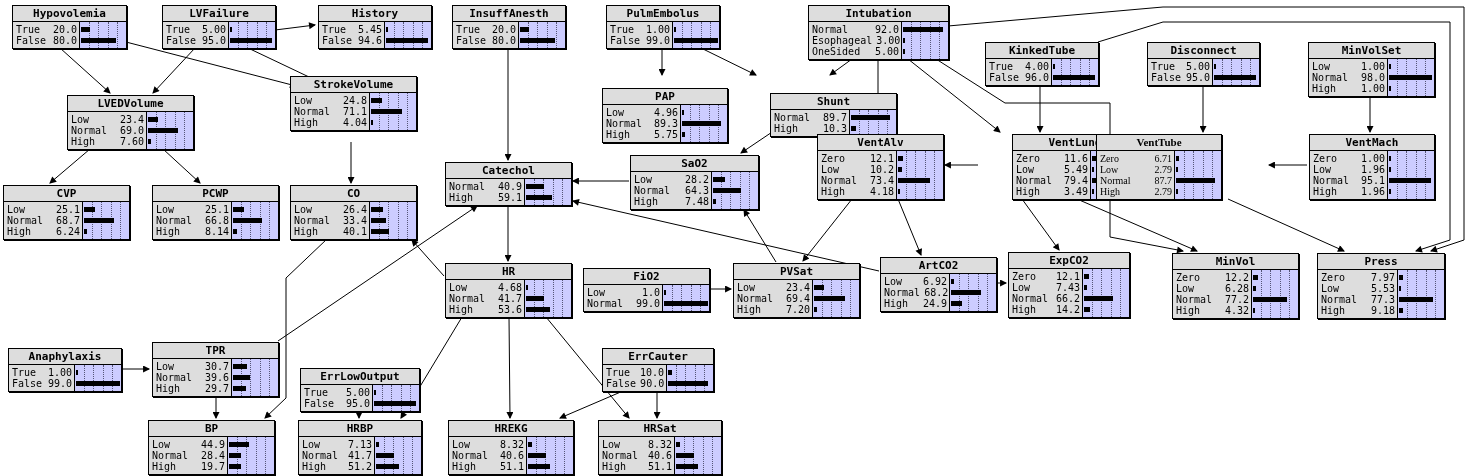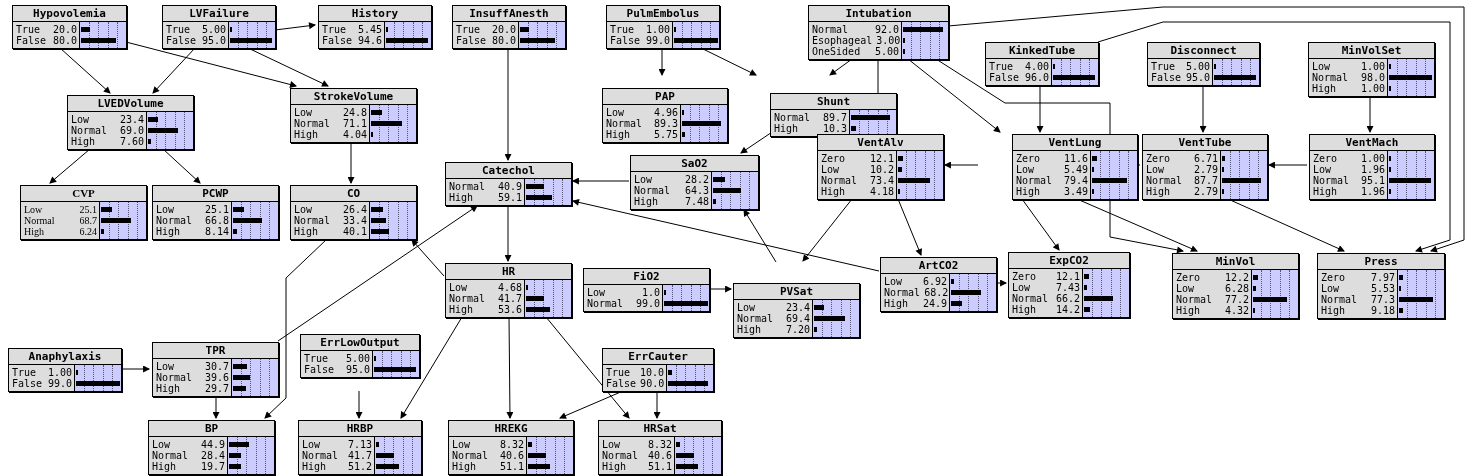--- a/index.html
+++ b/index.html
@@ -317,21 +317,21 @@
             <div class="gridline" style="left: 9.2px;"></div>
             <div class="gridline" style="left: 18.4px;"></div>
             <div class="gridline" style="left: 27.6px;"></div>
             <div class="gridline" style="left: 36.8px;"></div>
             <div class="prob-bar" style="top: 5px; width: 10.296px;"></div>
             <div class="prob-bar" style="top: 16px; width: 30.36px;"></div>
             <div class="prob-bar" style="top: 27px; width: 3.344px;"></div>
           </div>
         </div>
       </div>
-      <div class="node" style="left: 290px; top: 88px; width: 125px;">
+      <div class="node" style="left: 290px; top: 76px; width: 125px;">
         <div class="node-title">StrokeVolume</div>
         <div class="node-body" style="height: 37px;">
           <div class="node-labels">
             <div class="state-row">
               <span class="state-label">Low</span>
               <span class="state-value">24.8</span>
             </div>
             <div class="state-row">
               <span class="state-label">Normal</span>
               <span class="state-value">71.1</span>
@@ -462,21 +462,21 @@
             <div class="gridline" style="left: 18.4px;"></div>
             <div class="gridline" style="left: 27.6px;"></div>
             <div class="gridline" style="left: 36.8px;"></div>
             <div class="prob-bar" style="top: 5px; width: 5.104px;"></div>
             <div class="prob-bar" style="top: 16px; width: 2.4156px;"></div>
             <div class="prob-bar" style="top: 27px; width: 34.936px;"></div>
             <div class="prob-bar" style="top: 38px; width: 2px;"></div>
           </div>
         </div>
       </div>
-      <div class="node" style="left: 1142px; top: 134px; width: 124px;">
+      <div class="node" style="left: 1096px; top: 134px; width: 124px; font-family: Liberation Serif, serif;">
         <div class="node-title">VentTube</div>
         <div class="node-body" style="height: 48px;">
           <div class="node-labels">
             <div class="state-row">
               <span class="state-label">Zero</span>
               <span class="state-value">6.71</span>
             </div>
             <div class="state-row">
               <span class="state-label">Low</span>
               <span class="state-value">2.79</span>
@@ -528,21 +528,21 @@
             <div class="gridline" style="left: 18.4px;"></div>
             <div class="gridline" style="left: 27.6px;"></div>
             <div class="gridline" style="left: 36.8px;"></div>
             <div class="prob-bar" style="top: 5px; width: 2px;"></div>
             <div class="prob-bar" style="top: 16px; width: 2px;"></div>
             <div class="prob-bar" style="top: 27px; width: 41.844px;"></div>
             <div class="prob-bar" style="top: 38px; width: 2px;"></div>
           </div>
         </div>
       </div>
-      <div class="node" style="left: 20px; top: 185px; width: 125px; font-family: Liberation Serif, serif;">
+      <div class="node" style="left: 3px; top: 185px; width: 125px;">
         <div class="node-title">CVP</div>
         <div class="node-body" style="height: 37px;">
           <div class="node-labels">
             <div class="state-row">
               <span class="state-label">Low</span>
               <span class="state-value">25.1</span>
             </div>
             <div class="state-row">
               <span class="state-label">Normal</span>
               <span class="state-value">68.7</span>
@@ -714,21 +714,21 @@
           <div class="node-bars">
             <div class="gridline" style="left: 9.2px;"></div>
             <div class="gridline" style="left: 18.4px;"></div>
             <div class="gridline" style="left: 27.6px;"></div>
             <div class="gridline" style="left: 36.8px;"></div>
             <div class="prob-bar" style="top: 5px; width: 2px;"></div>
             <div class="prob-bar" style="top: 16px; width: 43.56px;"></div>
           </div>
         </div>
       </div>
-      <div class="node" style="left: 733px; top: 263px; width: 125px; margin-top: 20px;">
+      <div class="node" style="left: 733px; top: 263px; width: 125px;">
         <div class="node-title">PVSat</div>
         <div class="node-body" style="height: 37px;">
           <div class="node-labels">
             <div class="state-row">
               <span class="state-label">Low</span>
               <span class="state-value">23.4</span>
             </div>
             <div class="state-row">
               <span class="state-label">Normal</span>
               <span class="state-value">69.4</span>
@@ -920,21 +920,21 @@
             <div class="gridline" style="left: 9.2px;"></div>
             <div class="gridline" style="left: 18.4px;"></div>
             <div class="gridline" style="left: 27.6px;"></div>
             <div class="gridline" style="left: 36.8px;"></div>
             <div class="prob-bar" style="top: 5px; width: 13.508px;"></div>
             <div class="prob-bar" style="top: 16px; width: 17.424px;"></div>
             <div class="prob-bar" style="top: 27px; width: 13.068px;"></div>
           </div>
         </div>
       </div>
-      <div class="node" style="left: 300px; top: 334px; width: 118px;">
+      <div class="node" style="left: 300px; top: 368px; width: 118px;">
         <div class="node-title">ErrLowOutput</div>
         <div class="node-body" style="height: 26px;">
           <div class="node-labels">
             <div class="state-row">
               <span class="state-label">True</span>
               <span class="state-value">5.00</span>
             </div>
             <div class="state-row">
               <span class="state-label">False</span>
               <span class="state-value">95.0</span>

